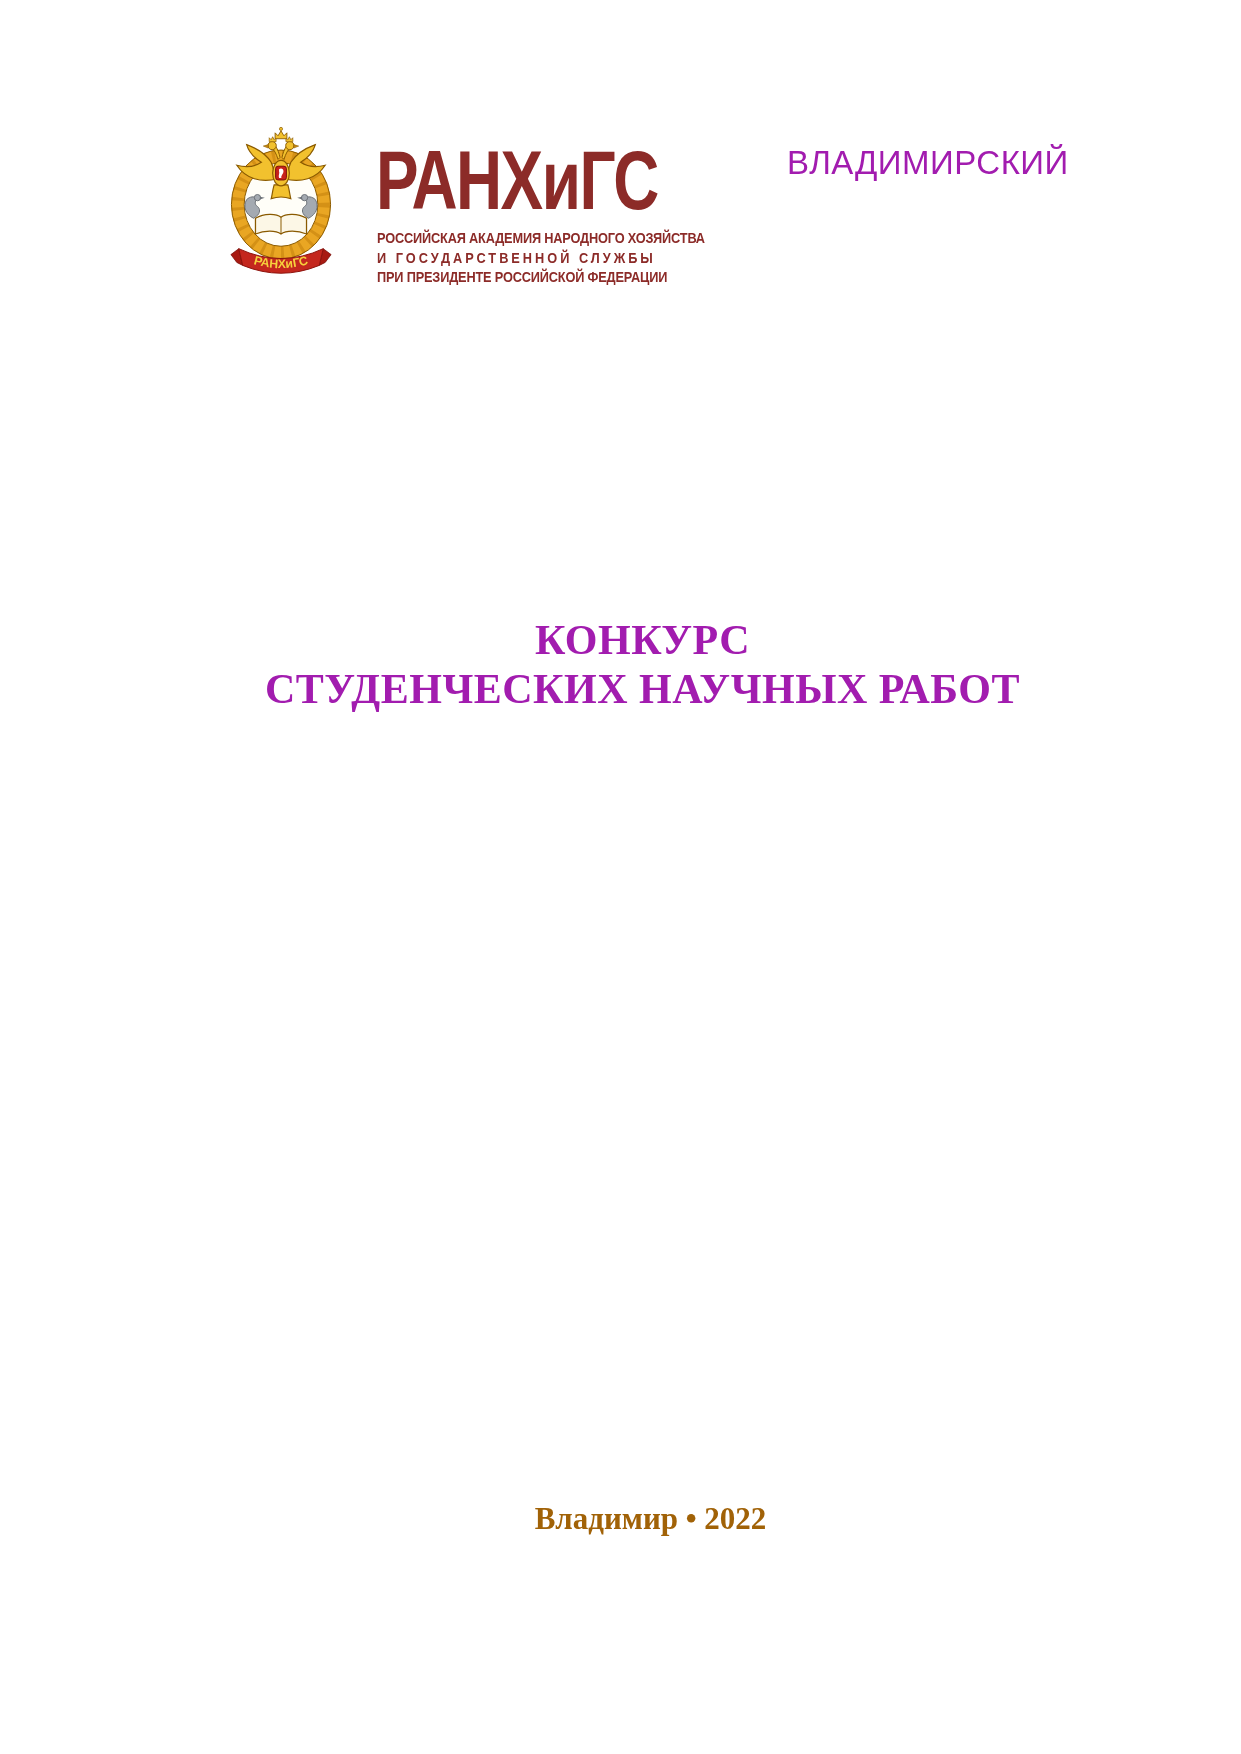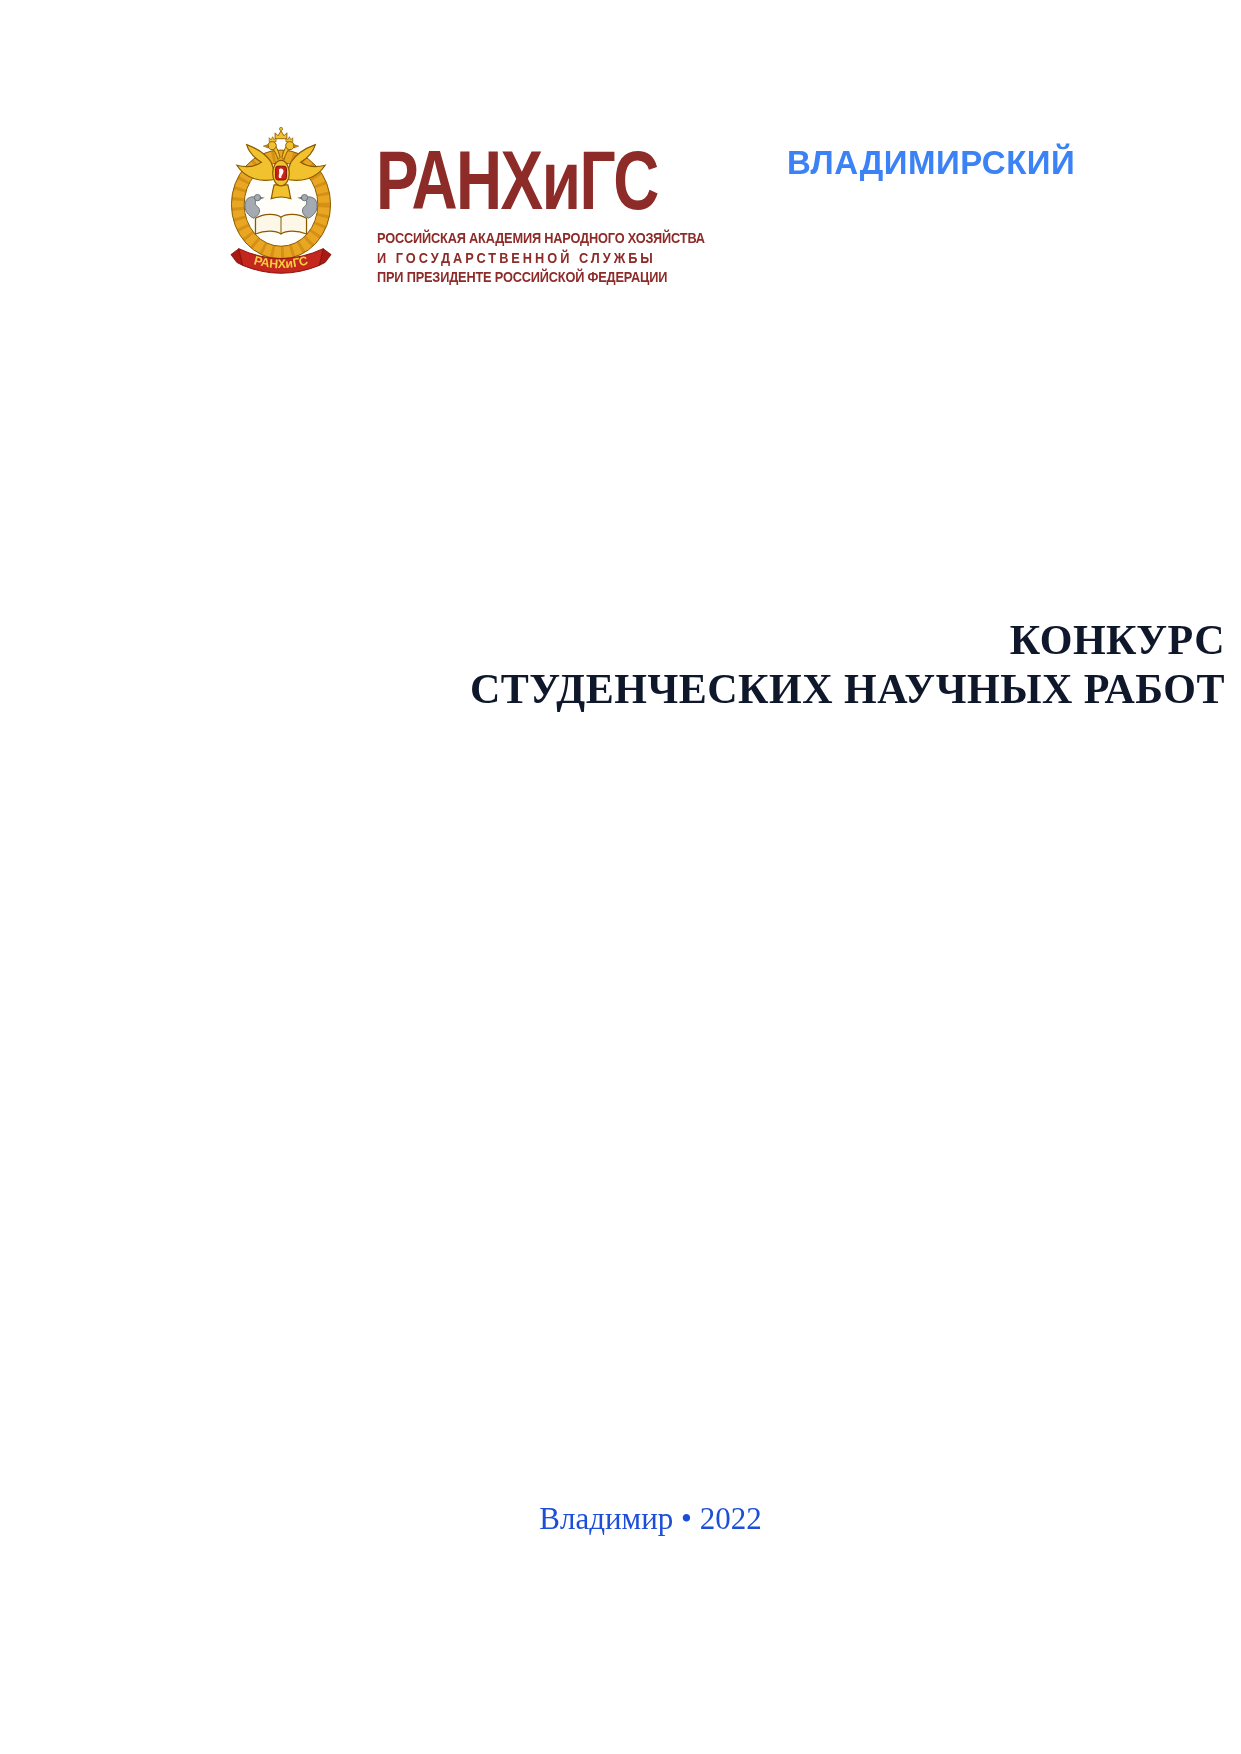--- a/index.html
+++ b/index.html
@@ -35,48 +35,48 @@
     transform-origin:0 0;
     color:#8C2B28;
     font-weight:700;
     font-size:14.5px;line-height:19.5px;
     white-space:nowrap;
     letter-spacing:-0.2px;
   }
   .logo-subtitle .spread{letter-spacing:3.4px;}
   .branch{
     position:absolute;left:787px;top:140px;
-    color:#3b82f6;
-    font-weight:700;
+    color:#a21caf;
+    font-weight:400;
     font-size:33px;line-height:45px;
     letter-spacing:0.5px;
     white-space:nowrap;
   }
 
   
   .doc-title{
-    position:absolute;left:44px;top:616px;
+    position:absolute;left:52px;top:616px;
     width:1181px;
-    text-align:right;
+    text-align:center;
     font-family:"Liberation Serif", serif;
     font-weight:700;
     font-size:42px;line-height:49px;
-    color:#0f172a;
+    color:#a21caf;
     letter-spacing:0.5px;
   }
 
   
   .imprint{
     position:absolute;left:60px;top:1500px;
     width:1181px;
     text-align:center;
     font-family:"Liberation Serif", serif;
-    font-weight:400;
+    font-weight:700;
     font-size:31px;line-height:38px;
-    color:#1d4ed8;
+    color:#a16207;
   }
 </style>
 </head>
 <body>
 
 <div class="page">
 
   <svg class="emblem" viewBox="0 0 110 165" aria-hidden="true">
 
     <ellipse cx="55" cy="82" rx="45" ry="50" fill="#FFFEF8"></ellipse>

